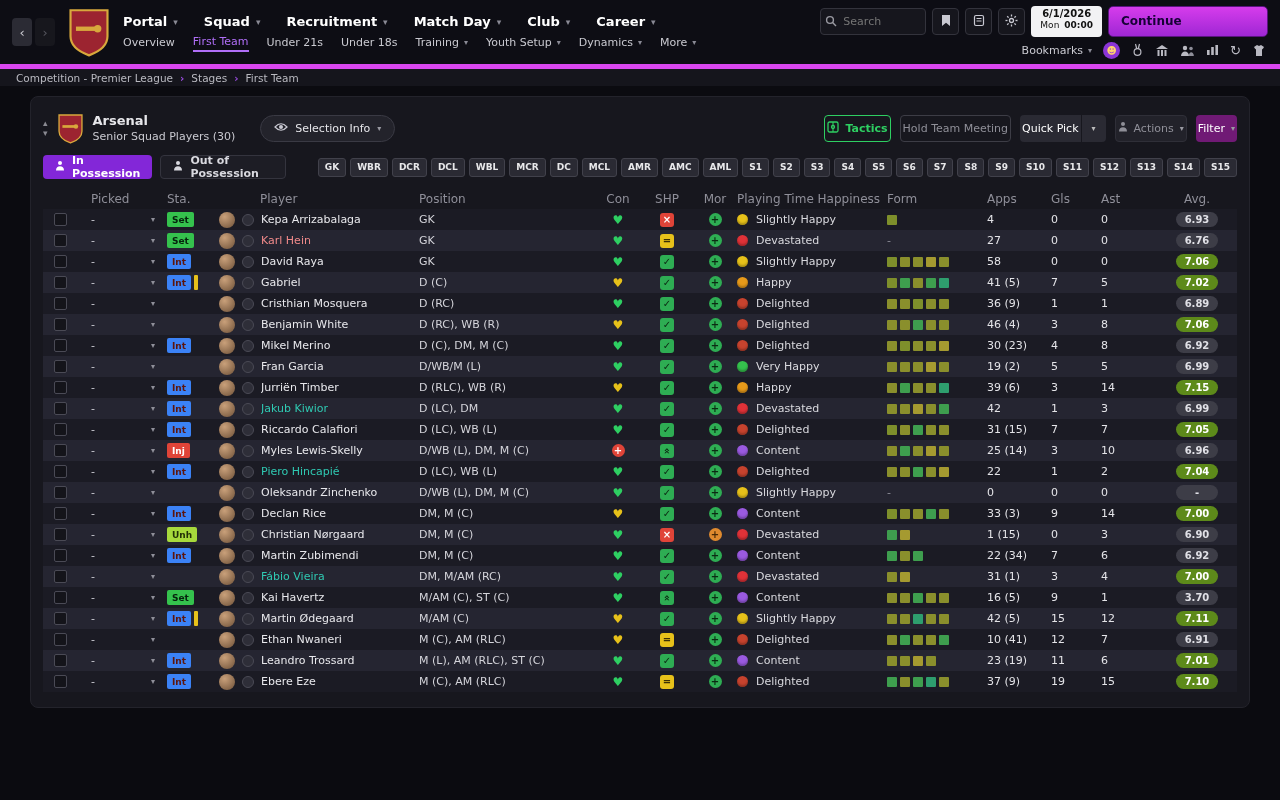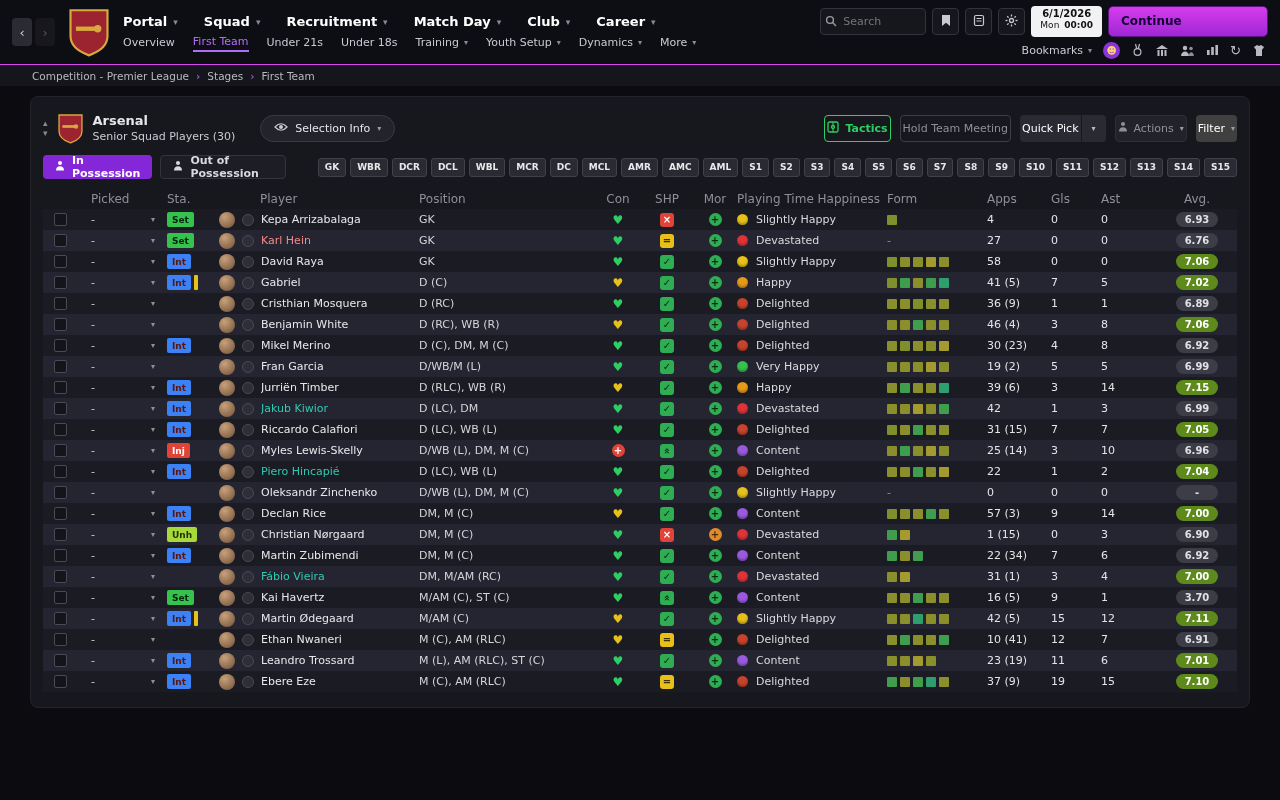--- a/index.html
+++ b/index.html
@@ -32,21 +32,21 @@
   .datebox .d2 b{font-weight:bold}
   .continue{height:31px;width:160px;border-radius:5px;background:linear-gradient(180deg,#d63cec,#9f27d4);color:#160236;font-weight:bold;font-size:12px;display:flex;align-items:center;padding-left:12px;border:1px solid #5a1480;cursor:pointer}
   .tr-row2{display:flex;gap:11px;align-items:center;font-size:11px;color:#c9c9d0;padding-right:2px}
   .bkm{display:flex;gap:5px;align-items:center;cursor:pointer}
   .bkm .chev{color:#8a8a95;font-size:8px}
   .avatar{width:17px;height:17px;border-radius:50%;background:#8b35d6;color:#ffd36e;font-size:10px;display:flex;align-items:center;justify-content:center;cursor:pointer}
   .mini-ic{color:#b9b9c2;display:flex;align-items:center;cursor:pointer}
   .mini-ic svg{display:block}
 
   
-  .breadcrumb{height:22px;background:#15151c;display:flex;align-items:center;gap:7px;padding:0 32px;font-size:10.5px;color:#b9b9c0;border-top:1px solid #d946ef}
+  .breadcrumb{height:22px;background:#15151c;display:flex;align-items:center;gap:7px;padding:0 16px;font-size:10.5px;color:#b9b9c0;border-top:5px solid #d946ef}
   .bc-item{cursor:pointer}
   .bc-sep{color:#9a4de0;font-weight:bold}
 
   
   .panel{margin:10px 30px 0;background:#17171e;border:1px solid #23232b;border-radius:8px;padding:10px 12px;height:612px}
 
   .squadhead{display:flex;align-items:center;gap:9px;height:42px}
   .collapse-col{display:flex;flex-direction:column;gap:1px;color:#8a8a92;font-size:9px;line-height:1}
   .collapse-col span{cursor:pointer}
   .crest-sm svg{width:27px;height:31px;display:block}
@@ -56,21 +56,21 @@
   .selinfo .chev{color:#9a9aa2;font-size:8px}
   .headspacer{flex:1}
   .btn{height:27px;border-radius:4px;display:flex;align-items:center;gap:6px;padding:0 2px;font-size:11px;cursor:pointer;white-space:nowrap}
   .btn .chev{font-size:8px;color:#9a9aa2}
   .btn-tactics{border:1px solid #2ecf62;color:#2ecf62;font-weight:bold}
   .btn-hold{border:1px solid #3d3d46;color:#8f8f98}
   .qpgroup{display:flex}
   .btn-qp{background:#2a2a33;color:#fff;border-radius:4px 0 0 4px;border-right:1px solid #17171e}
   .btn-qp-chev{background:#2a2a33;width:24px;border-radius:0 4px 4px 0;display:flex;align-items:center;justify-content:center;height:27px;color:#bbb;font-size:8px;cursor:pointer}
   .btn-actions{background:#22222a;color:#8f8f98;border:1px solid #2f2f38}
-  .btn-filter{background:#404040;color:#fff}
+  .btn-filter{background:#701a75;color:#fff}
 
   .possrow{display:flex;align-items:center;gap:8px;height:30px;margin-top:3px}
   .ptab{height:24px;border-radius:4px;display:flex;align-items:center;gap:7px;padding:0 12px;font-size:11px;font-weight:bold;cursor:pointer}
   .ptab.active{background:#8327d8;color:#fff}
   .ptab.inactive{background:#1d1d25;border:1px solid #34343e;color:#d9d9df}
   .posfilters{display:flex;gap:4px;margin-left:24px}
   .posbtn{height:19px;padding:0 6px;background:#2a2a33;border:1px solid #41414b;border-radius:3px;font-size:9px;font-weight:bold;color:#e8e8ea;display:flex;align-items:center;cursor:pointer}
 
   
   .table{margin-top:7px}
@@ -1054,21 +1054,21 @@
             <span class="hcirc" style="background: rgb(154, 90, 224);"></span>
             <span class="hlabel">Content</span>
           </div>
           <div class="cell c-form">
             <span class="fsq" style="background: rgb(126, 143, 43);"></span>
             <span class="fsq" style="background: rgb(138, 143, 44);"></span>
             <span class="fsq" style="background: rgb(138, 143, 44);"></span>
             <span class="fsq" style="background: rgb(62, 158, 78);"></span>
             <span class="fsq" style="background: rgb(138, 143, 44);"></span>
           </div>
-          <div class="cell c-apps">57 (3)</div>
+          <div class="cell c-apps">33 (3)</div>
           <div class="cell c-gls">9</div>
           <div class="cell c-ast">14</div>
           <div class="cell c-avg">
             <span class="avgb good">7.00</span>
           </div>
         </div>
         <div class="trow">
           <div class="cell c-cbx">
             <span class="cbx"></span>
           </div>

